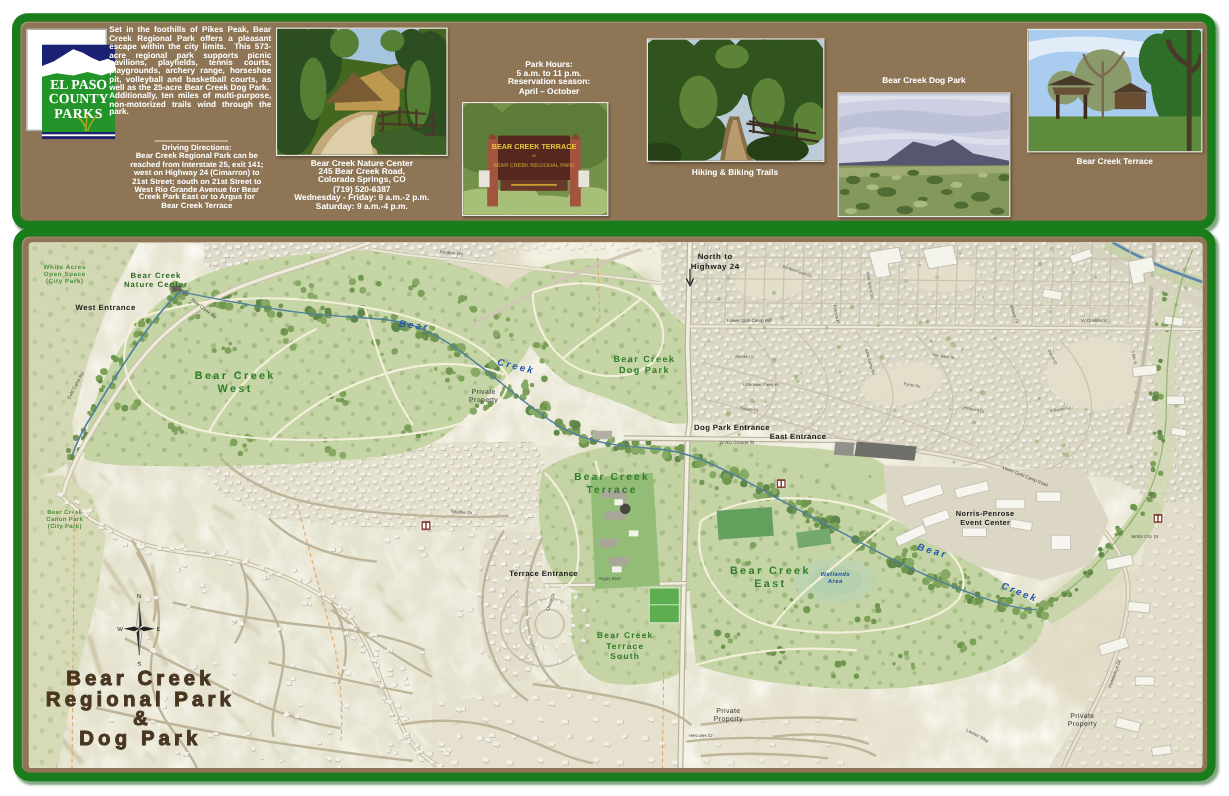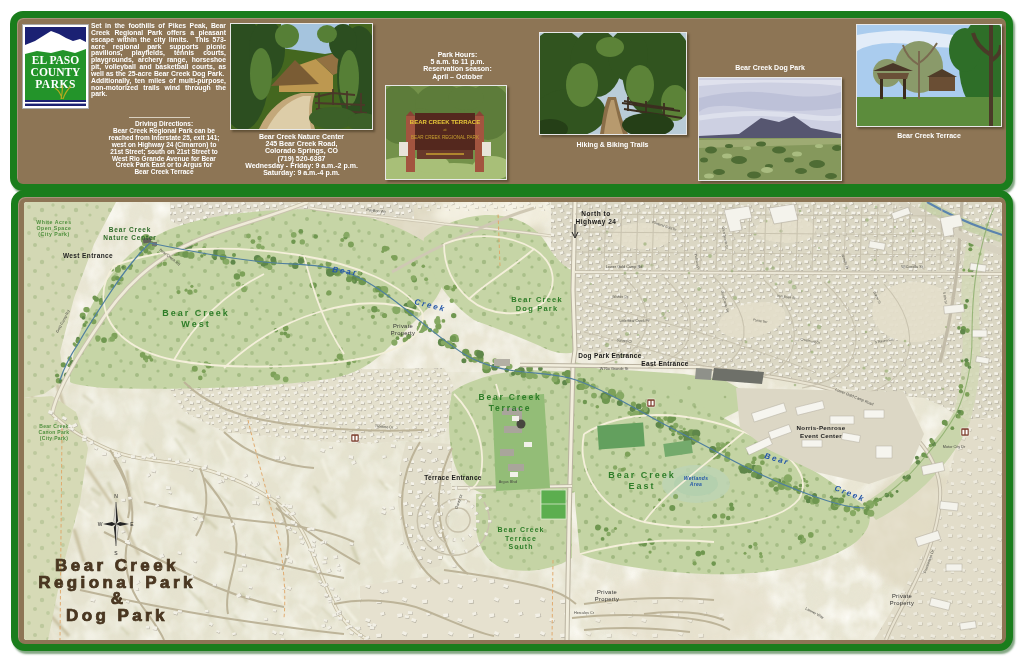--- a/index.html
+++ b/index.html
@@ -9,21 +9,21 @@
          box-shadow:2px 3px 2px rgba(10,80,10,.5), inset 1px 1px 0 rgba(255,255,255,.22);}
   .hdr-txt{position:absolute;color:#fff;font-weight:bold;}
   .photo{position:absolute;border:1px solid #e8e8e8;box-shadow:1.5px 1.5px 2px rgba(60,50,30,.55);overflow:hidden;}
   .cap{position:absolute;color:#fff;font-weight:bold;font-size:7px;text-align:center;line-height:7.2px;}
 </style>
 </head>
 <body>
 
 <div class="panel" style="left:10px;top:11px;width:1003px;height:180px;"></div>
 
-<div style="position:absolute;left:22px;top:24px;width:67px;height:85px;background:#fff;border:1px solid #aaa;padding:2px;">
+<div style="position:absolute;left:22px;top:24px;width:67px;height:85px;background:#fff;border:1px solid #aaa;padding:12px;">
   <svg width="61" height="79" viewBox="0 0 61 79" style="display:block">
 
     <rect x="0" y="0" width="61" height="24" fill="#1b2173"></rect>
 
     <rect x="0" y="20" width="61" height="53" fill="#23942a"></rect>
 
     <path d="M0,18 L10,14 L18,9 L26,4 L34,7 L41,11 L48,14 L55,12 L61,15 L61,22 L50,26 L38,23 L26,26 L12,24 L0,27 Z" fill="#fff"></path>
 
     <text x="30.5" y="37" text-anchor="middle" fill="#fff" font-family="Liberation Serif, serif" font-weight="bold" font-size="11.5">EL PASO</text>
     <text x="30.5" y="49" text-anchor="middle" fill="#fff" font-family="Liberation Serif, serif" font-weight="bold" font-size="11.5">COUNTY</text>

